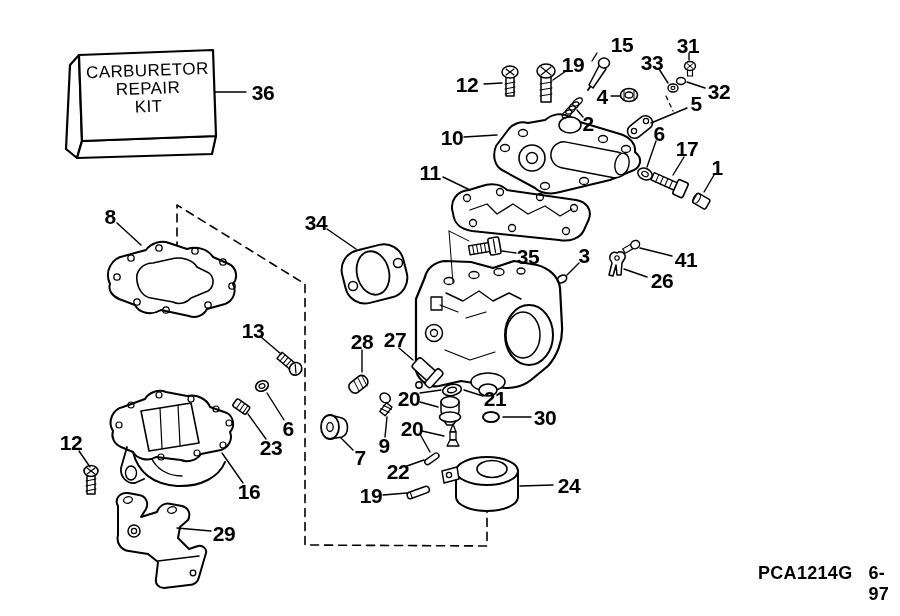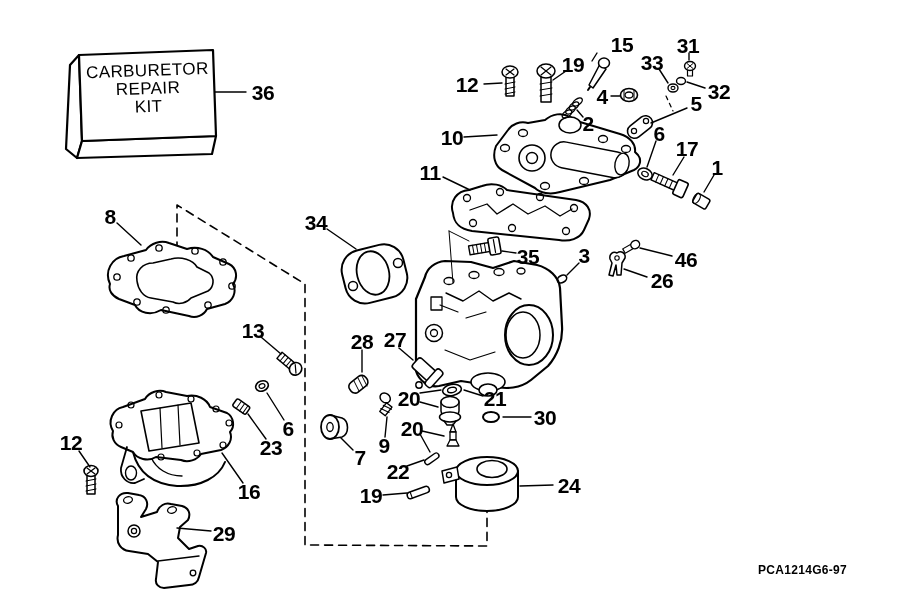--- a/index.html
+++ b/index.html
@@ -4,22 +4,22 @@
 <style>
   html,body{margin:0;padding:0;background:#e8e8e8}
   .stage{position:relative;width:900px;height:616px;background:#ffffff;overflow:hidden;
          font-family:"Liberation Sans",sans-serif;color:#000}
   .stage svg{position:absolute;left:0;top:0}
   .co{position:absolute;transform:translate(-50%,-50%);font-weight:700;font-size:21px;
       line-height:1;letter-spacing:-0.5px;white-space:nowrap;color:#000}
   .kit-text{position:absolute;left:84px;top:62px;width:128px;transform:rotate(-2deg);
       text-align:center;font-size:17px;line-height:18px;letter-spacing:0.4px;font-weight:400}
   .kit-text div{white-space:nowrap}
-  .footer{position:absolute;left:758px;top:563px;display:flex;
-      font-size:12px;font-weight:700;letter-spacing:0.3px}
+  .footer{position:absolute;left:758px;top:563px;display:flex;gap:16px;
+      font-size:18px;font-weight:700;letter-spacing:0.3px}
 </style>
 </head>
 <body>
 
 <div class="stage">
 
 <svg width="900" height="616" viewBox="0 0 900 616" stroke="#000" fill="none" stroke-width="1.5" stroke-linecap="round" stroke-linejoin="round">
 
   <g stroke-dasharray="8 6" stroke-width="1.6">
     <polyline points="177,250 177,205 305,284 305,545 487,546 487,509"></polyline>
@@ -369,21 +369,21 @@
 <div class="co" style="left:588px;top:123px">2</div>
 <div class="co" style="left:452px;top:137px">10</div>
 <div class="co" style="left:659px;top:133px">6</div>
 <div class="co" style="left:687px;top:148px">17</div>
 <div class="co" style="left:717px;top:167px">1</div>
 <div class="co" style="left:430px;top:172px">11</div>
 <div class="co" style="left:110px;top:216px">8</div>
 <div class="co" style="left:316px;top:222px">34</div>
 <div class="co" style="left:528px;top:256px">35</div>
 <div class="co" style="left:584px;top:255px">3</div>
-<div class="co" style="left:686px;top:259px">46</div>
+<div class="co" style="left:686px;top:259px">41</div>
 <div class="co" style="left:662px;top:280px">26</div>
 <div class="co" style="left:253px;top:330px">13</div>
 <div class="co" style="left:362px;top:341px">28</div>
 <div class="co" style="left:395px;top:339px">27</div>
 <div class="co" style="left:409px;top:398px">20</div>
 <div class="co" style="left:495px;top:398px">21</div>
 <div class="co" style="left:545px;top:417px">30</div>
 <div class="co" style="left:412px;top:428px">20</div>
 <div class="co" style="left:384px;top:445px">9</div>
 <div class="co" style="left:360px;top:457px">7</div>

